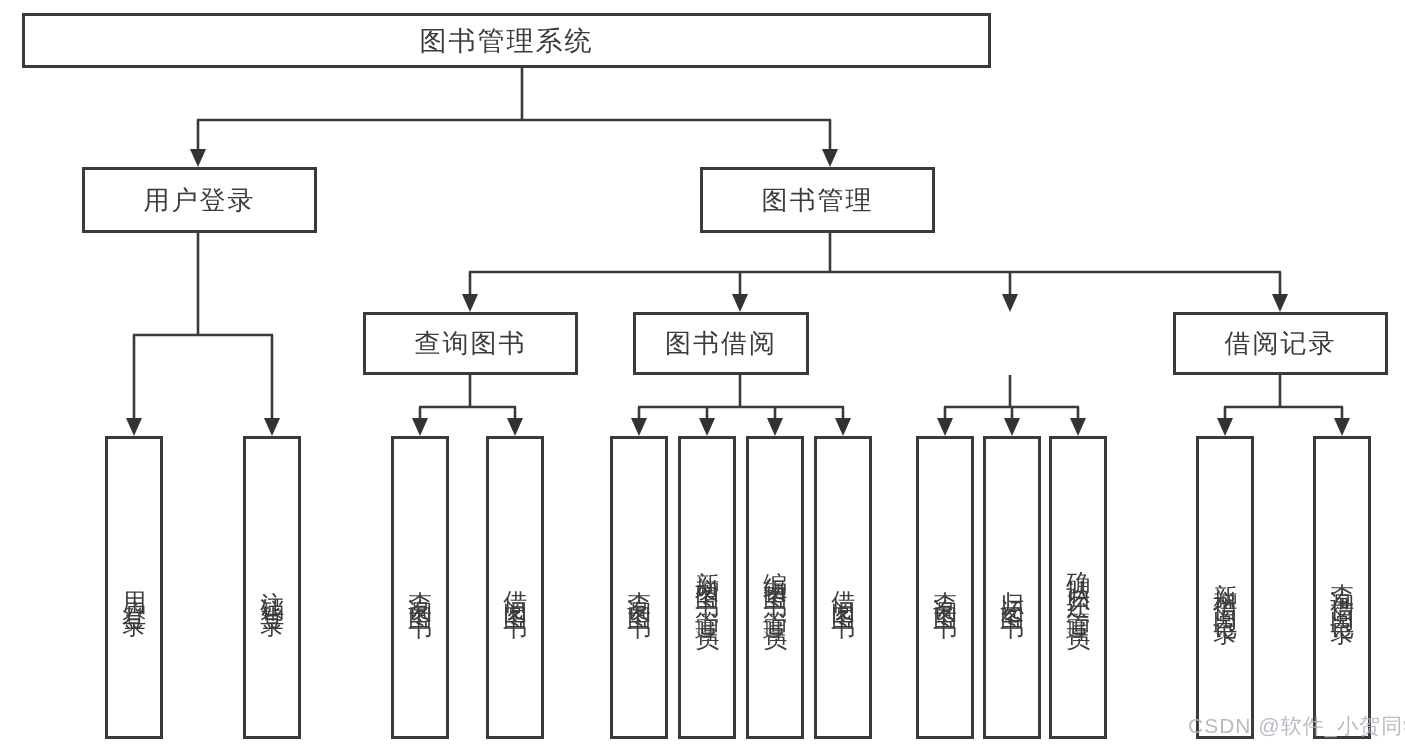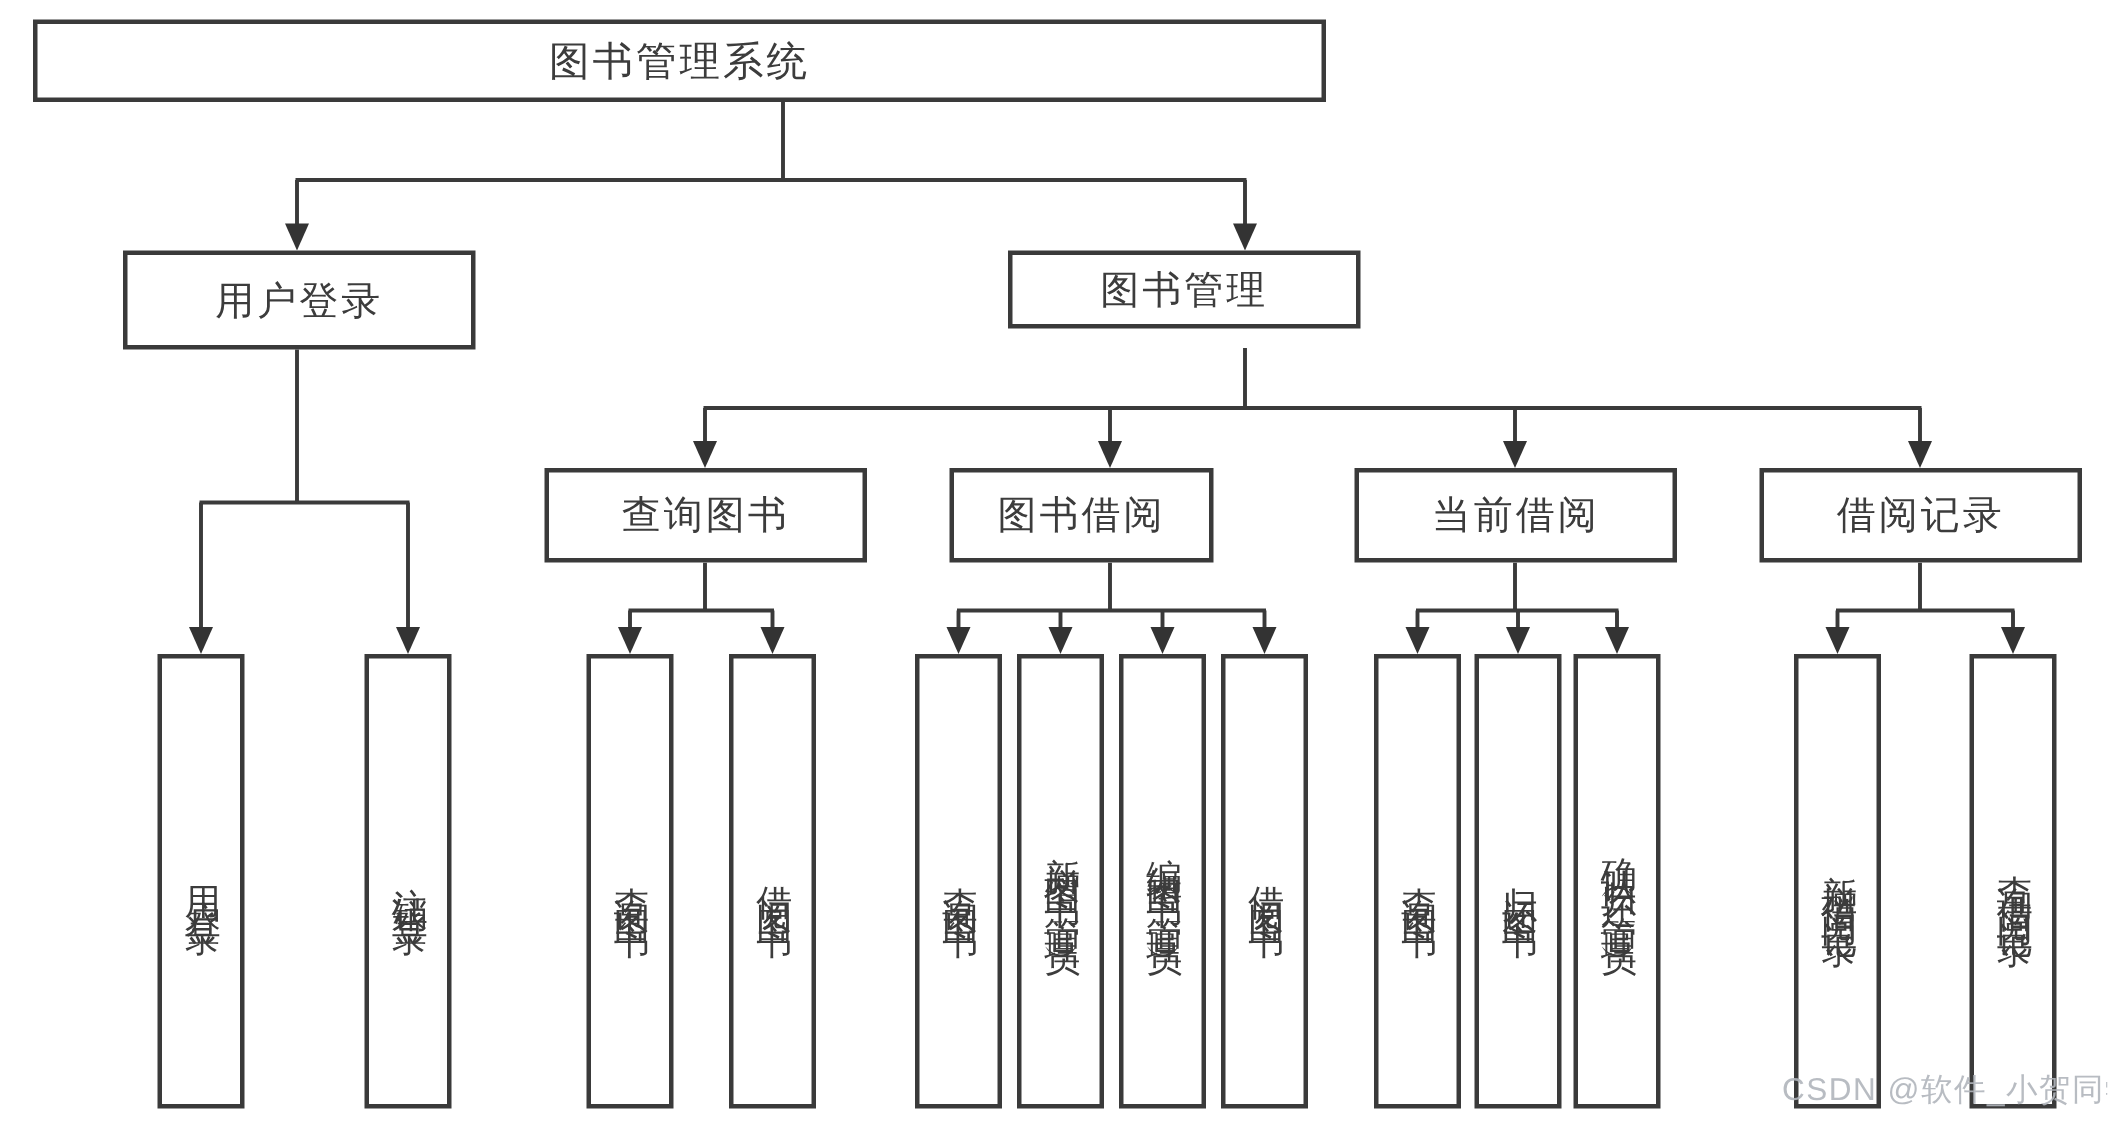--- a/index.html
+++ b/index.html
@@ -63,39 +63,36 @@
       <polygon points="767,418 783,418 775,436"></polygon>
       <polygon points="835,418 851,418 843,436"></polygon>
       <polygon points="937,418 953,418 945,436"></polygon>
       <polygon points="1004,418 1020,418 1012,436"></polygon>
       <polygon points="1070,418 1086,418 1078,436"></polygon>
       <polygon points="1217,418 1233,418 1225,436"></polygon>
       <polygon points="1334,418 1350,418 1342,436"></polygon>
     </g>
   </svg>
 
-  <div class="box h-box title-box" style="left:22px;top:13px;width:862px;height:55px">
+  <div class="box h-box title-box" style="left:22px;top:13px;width:969px;height:55px">
     <span class="lbl">图书管理系统</span>
   </div>
 
   <div class="box h-box lvl-box" style="left:82px;top:167px;width:235px;height:66px">
     <span class="lbl">用户登录</span>
   </div>
-  <div class="box h-box lvl-box" style="left:672px;top:167px;width:235px;height:52px">
+  <div class="box h-box lvl-box" style="left:700px;top:167px;width:235px;height:66px">
     <span class="lbl">图书管理</span>
   </div>
 
   <div class="box h-box lvl-box" style="left:363px;top:312px;width:215px;height:63px">
     <span class="lbl">查询图书</span>
   </div>
   <div class="box h-box lvl-box" style="left:633px;top:312px;width:176px;height:63px">
     <span class="lbl">图书借阅</span>
-  </div>
-  <div class="box h-box lvl-box" style="left:903px;top:312px;width:215px;height:63px">
-    <span class="lbl">当前借阅</span>
   </div>
   <div class="box h-box lvl-box" style="left:1173px;top:312px;width:215px;height:63px">
     <span class="lbl">借阅记录</span>
   </div>
 
   <div class="box v-box" style="left:105px">
     <span class="lbl">用户登录</span>
   </div>
   <div class="box v-box" style="left:243px">
     <span class="lbl">注销登录</span>

